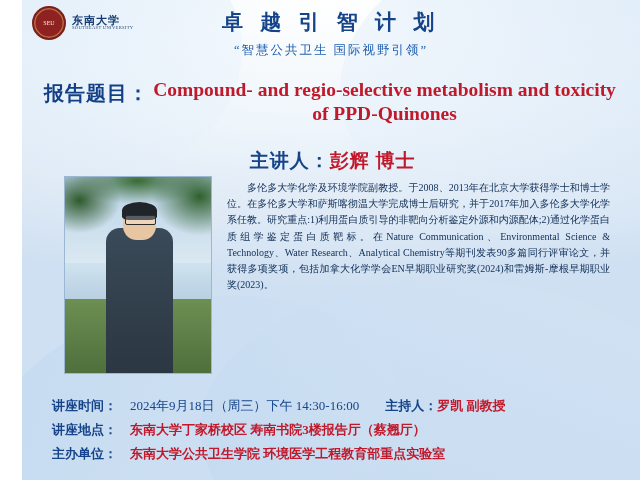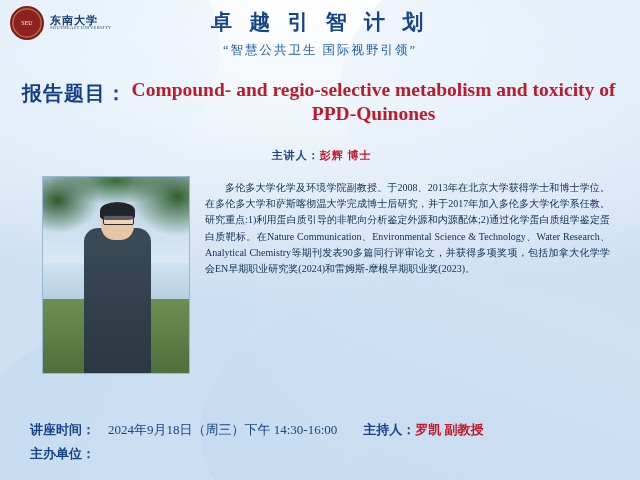--- a/index.html
+++ b/index.html
@@ -7,20 +7,21 @@
     width:640px;height:480px;overflow:hidden;
     font-family:"Liberation Serif","DejaVu Serif",serif;
     background:#ffffff;
     position:relative;
   }
   .poster{
     position:absolute;inset:0;
     background:
       radial-gradient(ellipse 120% 60% at 50% 0%, #ffffff 0%, #eef5fb 45%, #dfeaf6 75%, #cfe0f2 100%);
     overflow:hidden;
+    margin-left:22px;
   }
   
   .swoosh{position:absolute;pointer-events:none;}
   .sw1{left:-40px;top:300px;width:420px;height:260px;border-radius:50%;
        background:linear-gradient(120deg, rgba(190,215,240,.55), rgba(225,238,250,.15));
        transform:rotate(-12deg);}
   .sw2{right:-120px;top:-60px;width:420px;height:300px;border-radius:50%;
        background:linear-gradient(200deg, rgba(205,225,245,.5), rgba(240,248,255,.1));}
   .sw3{left:-80px;top:-80px;width:300px;height:260px;border-radius:50%;
        background:linear-gradient(160deg, rgba(210,230,248,.55), rgba(245,250,255,.05));}
@@ -61,21 +62,21 @@
     font-size:20px;font-weight:bold;color:#123f86;white-space:nowrap;
     letter-spacing:1px;padding-top:2px;text-align:center;
   }
   .talk-title{
     flex:1;text-align:center;color:#c0192b;font-weight:bold;
     font-size:19.5px;line-height:1.25;padding:0 4px;
   }
 
   .speaker{
     position:absolute;top:148px;left:0;right:16px;text-align:center;z-index:4;
-    font-size:11px;font-weight:bold;color:#16448a;letter-spacing:1px;padding-left:19px;
+    font-size:19px;font-weight:bold;color:#16448a;letter-spacing:1px;padding-left:19px;
   }
   .speaker .nm{color:#c0192b;}
 
   
   .photo{
     position:absolute;left:42px;top:176px;width:146px;height:196px;z-index:4;
     border:1px solid #9bb7d4;
     background:linear-gradient(#a8c7e2,#cfe0ee 40%,#8fae7e 55%,#5d7d4a 100%);
     overflow:hidden;
   }
@@ -167,16 +168,21 @@
   </div>
 
   <div class="info">
     <div class="row">
       <span class="lab">讲座时间：</span>
       <span class="val">2024年9月18日（周三）下午 14:30-16:00</span>
       <span class="host-lab">主持人：</span>
       <span class="host-val">罗凯  副教授</span>
     </div>
     <div class="row">
+      <span class="lab">讲座地点：</span>
+      <span class="val red">东南大学丁家桥校区  寿南书院3楼报告厅（蔡翘厅）</span>
+    </div>
+    <div class="row">
       <span class="lab">主办单位：</span>
+      <span class="val red">东南大学公共卫生学院  环境医学工程教育部重点实验室</span>
     </div>
   </div>
 </div>
 
 </body></html>

